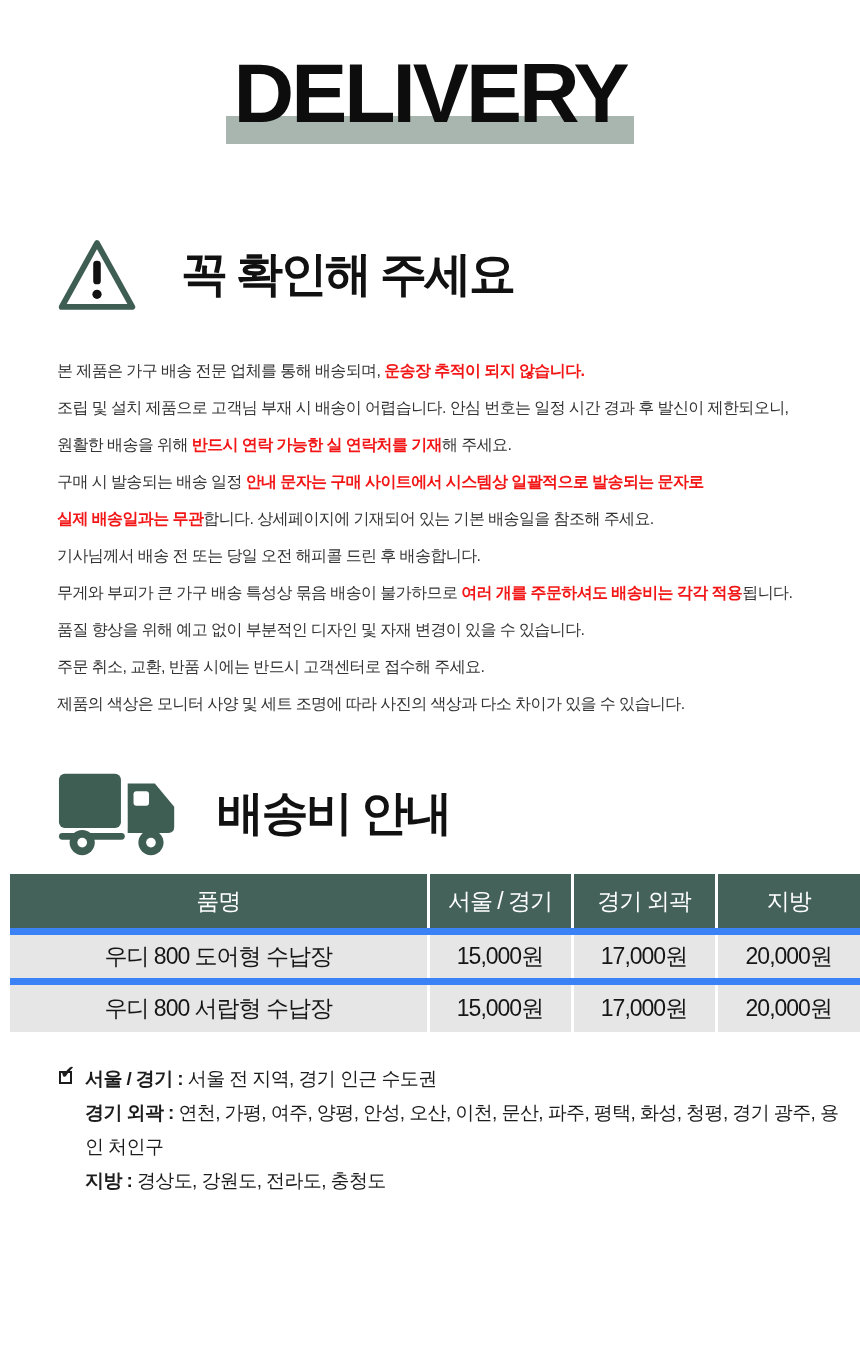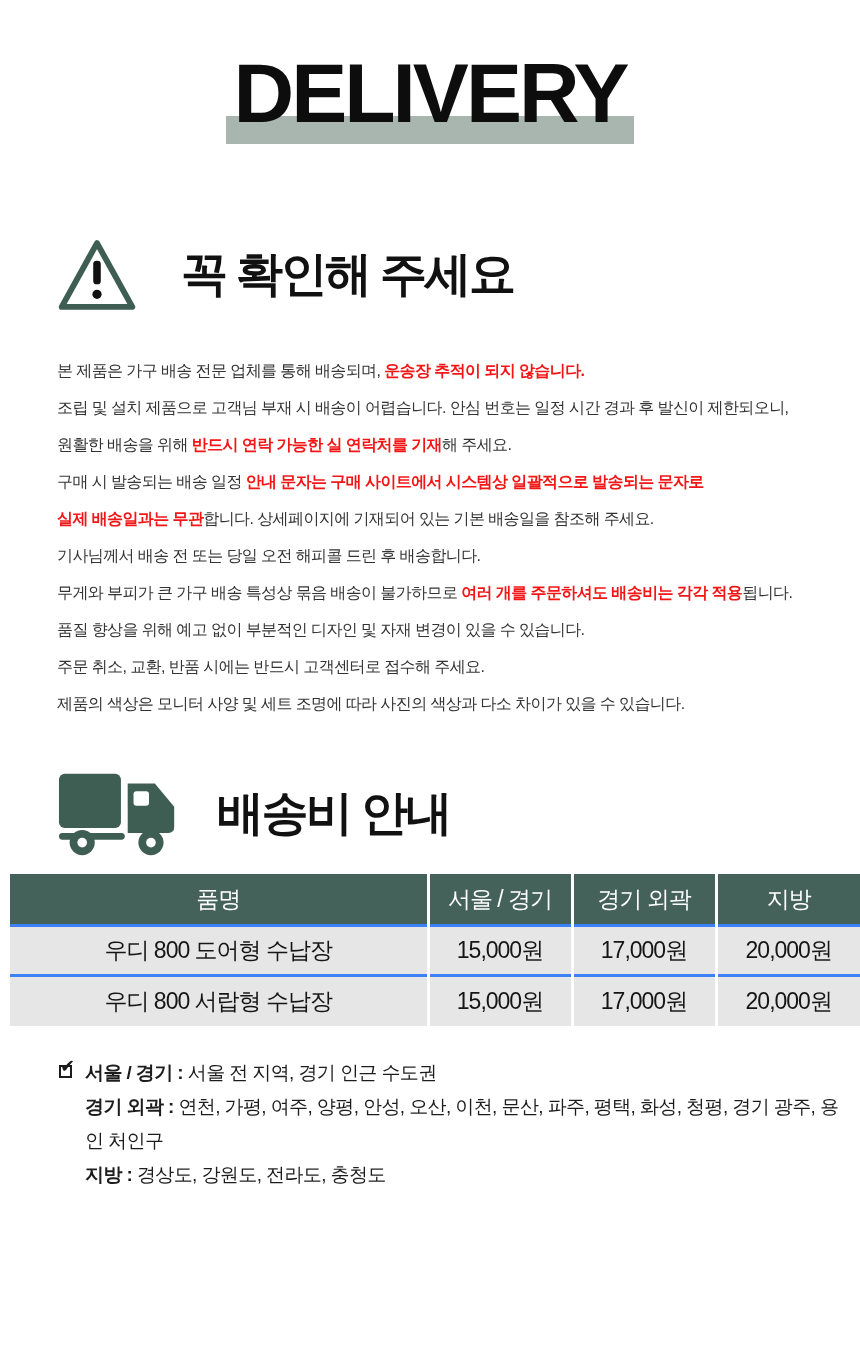--- a/index.html
+++ b/index.html
@@ -28,24 +28,24 @@
   .section-heading{margin:0;font-size:47px;font-weight:800;letter-spacing:-2.5px;color:#111;}
 
   
   .paragraphs{margin:38px 18px 0 57px;}
   .para{margin:0;font-size:16px;line-height:37px;letter-spacing:-0.6px;color:#333;}
   .red{color:var(--red);}
   .bold{font-weight:700;}
 
   
   .fee-table{margin:14px 0 0 10px;border-collapse:collapse;width:850px;table-layout:fixed;}
-  .fee-table th{background:var(--green);color:#fff;font-size:23px;font-weight:500;height:52px;
+  .fee-table th{background:var(--green);color:#fff;font-size:23px;font-weight:500;height:58px;
     letter-spacing:-1px;}
   .fee-table td{background:var(--row-bg);text-align:center;font-size:23px;height:50px;color:#151515;
-    letter-spacing:-1px;border-top:3px solid #3b82f6;font-weight:500;}
+    letter-spacing:-1px;border-top:7px solid #3b82f6;font-weight:500;}
   .fee-table th + th, .fee-table td + td{border-left:3px solid #fff;}
 
   
   .notes{margin:30px 18px 0 57px;font-size:19px;color:#1c1c1c;}
   .note{margin-bottom:13px;}
   .note-line{position:relative;padding-left:28px;line-height:34px;letter-spacing:-0.6px;}
   .checkbox{position:absolute;left:2px;top:9px;width:13px;height:13px;border:2px solid currentColor;}
   .checkbox::after{content:"\2714";position:absolute;left:-1px;top:-10px;font-size:18px;
     font-weight:700;line-height:1;}
 </style>

